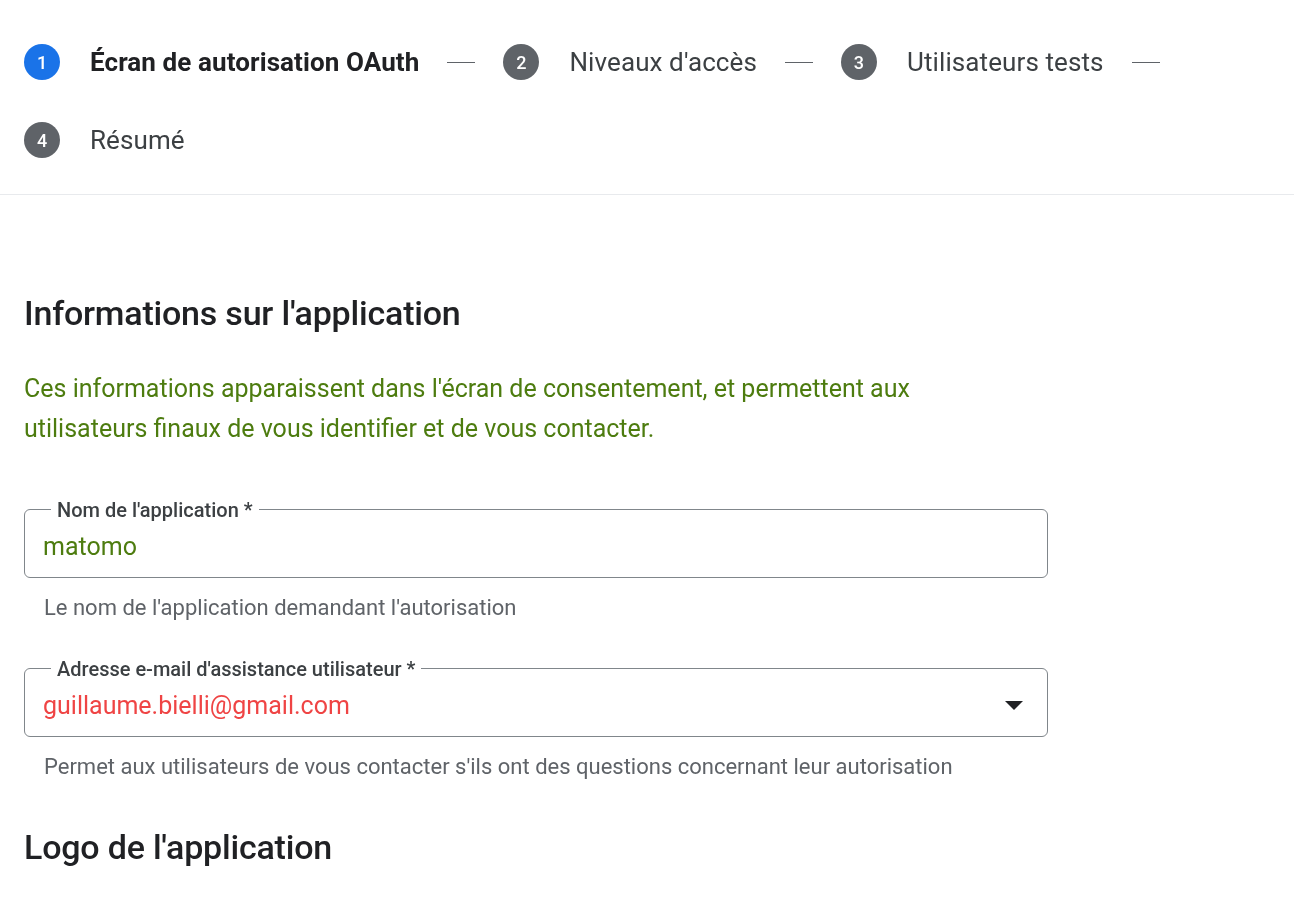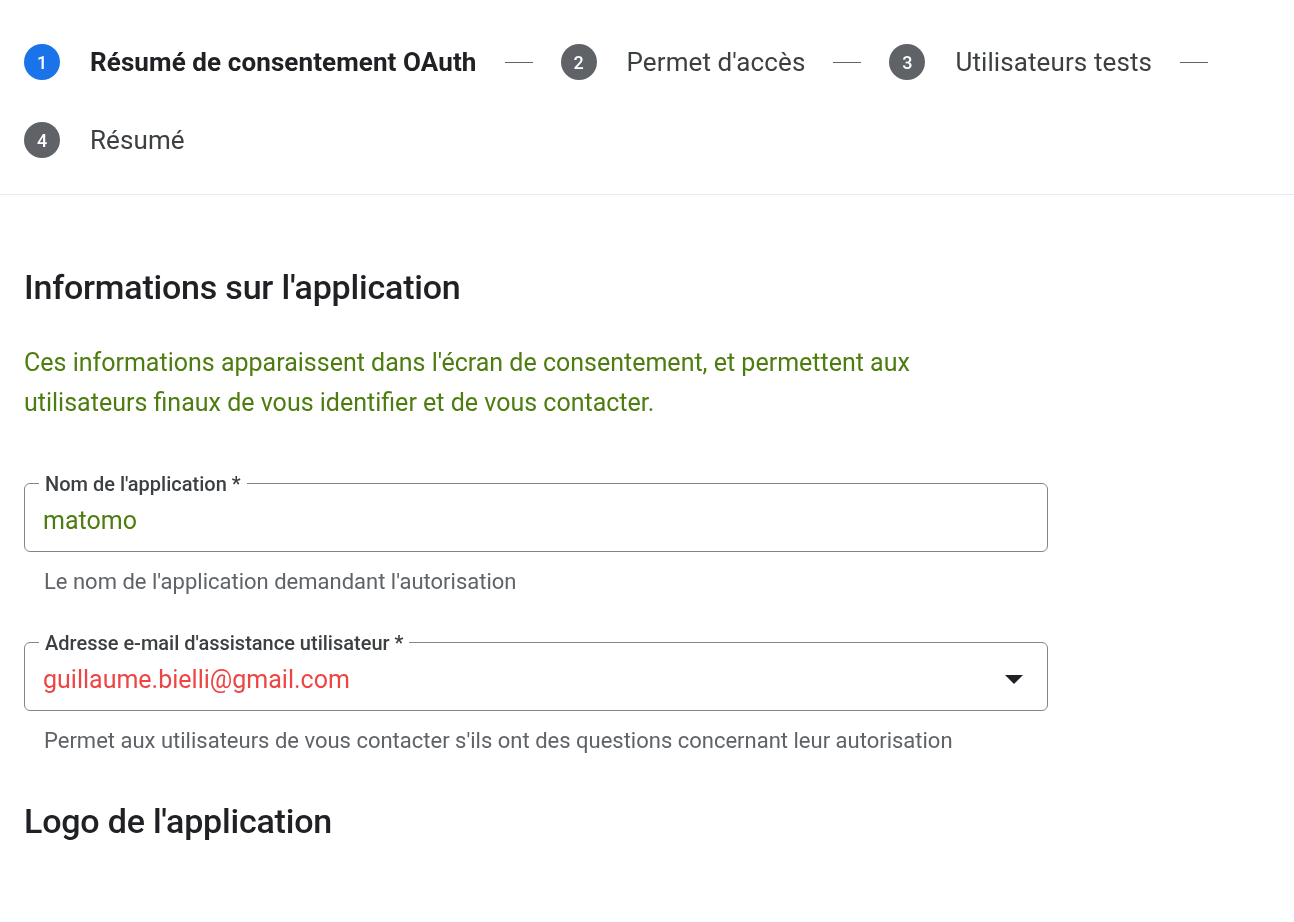--- a/index.html
+++ b/index.html
@@ -69,20 +69,21 @@
   .content {
     padding: 72px 24px 0 24px;
     max-width: 1060px;
   }
   .section-title {
     font-size: 34px;
     font-weight: 500;
     color: #202124;
     letter-spacing: -0.2px;
     margin-bottom: 36px;
+    margin-top: 26px;
   }
   .section-desc {
     font-size: 25px;
     line-height: 1.6;
     color: #4d7c0f;
     margin-bottom: 60px;
     max-width: 980px;
   }
   .field {
     position: relative;
@@ -93,21 +94,21 @@
     border: 1px solid #80868b;
     border-radius: 6px;
     padding: 22px 18px 16px 18px;
     position: relative;
     display: flex;
     align-items: center;
   }
   .field-label {
     position: absolute;
     top: -12px;
-    left: 14px;
+    left: 26px;
     background: #fff;
     padding: 0 6px;
     font-size: 20px;
     color: #3c4043;
     font-weight: 500;
   }
   .field-input {
     border: none;
     outline: none;
     font-size: 25px;
@@ -146,26 +147,26 @@
   .section-title.logo {
     margin-top: 18px;
   }
 </style>
 </head>
 <body>
 
 <div class="stepper">
   <div class="step active">
     <div class="step-num">1</div>
-    <div class="step-label">Résumé de consentement OAuth</div>
+    <div class="step-label">Écran de autorisation OAuth</div>
   </div>
   <div class="step-sep"></div>
   <div class="step">
     <div class="step-num">2</div>
-    <div class="step-label">Permet d'accès</div>
+    <div class="step-label">Niveaux d'accès</div>
   </div>
   <div class="step-sep"></div>
   <div class="step">
     <div class="step-num">3</div>
     <div class="step-label">Utilisateurs tests</div>
   </div>
   <div class="step-sep"></div>
 
   <div class="step-row2">
     <div class="step">

